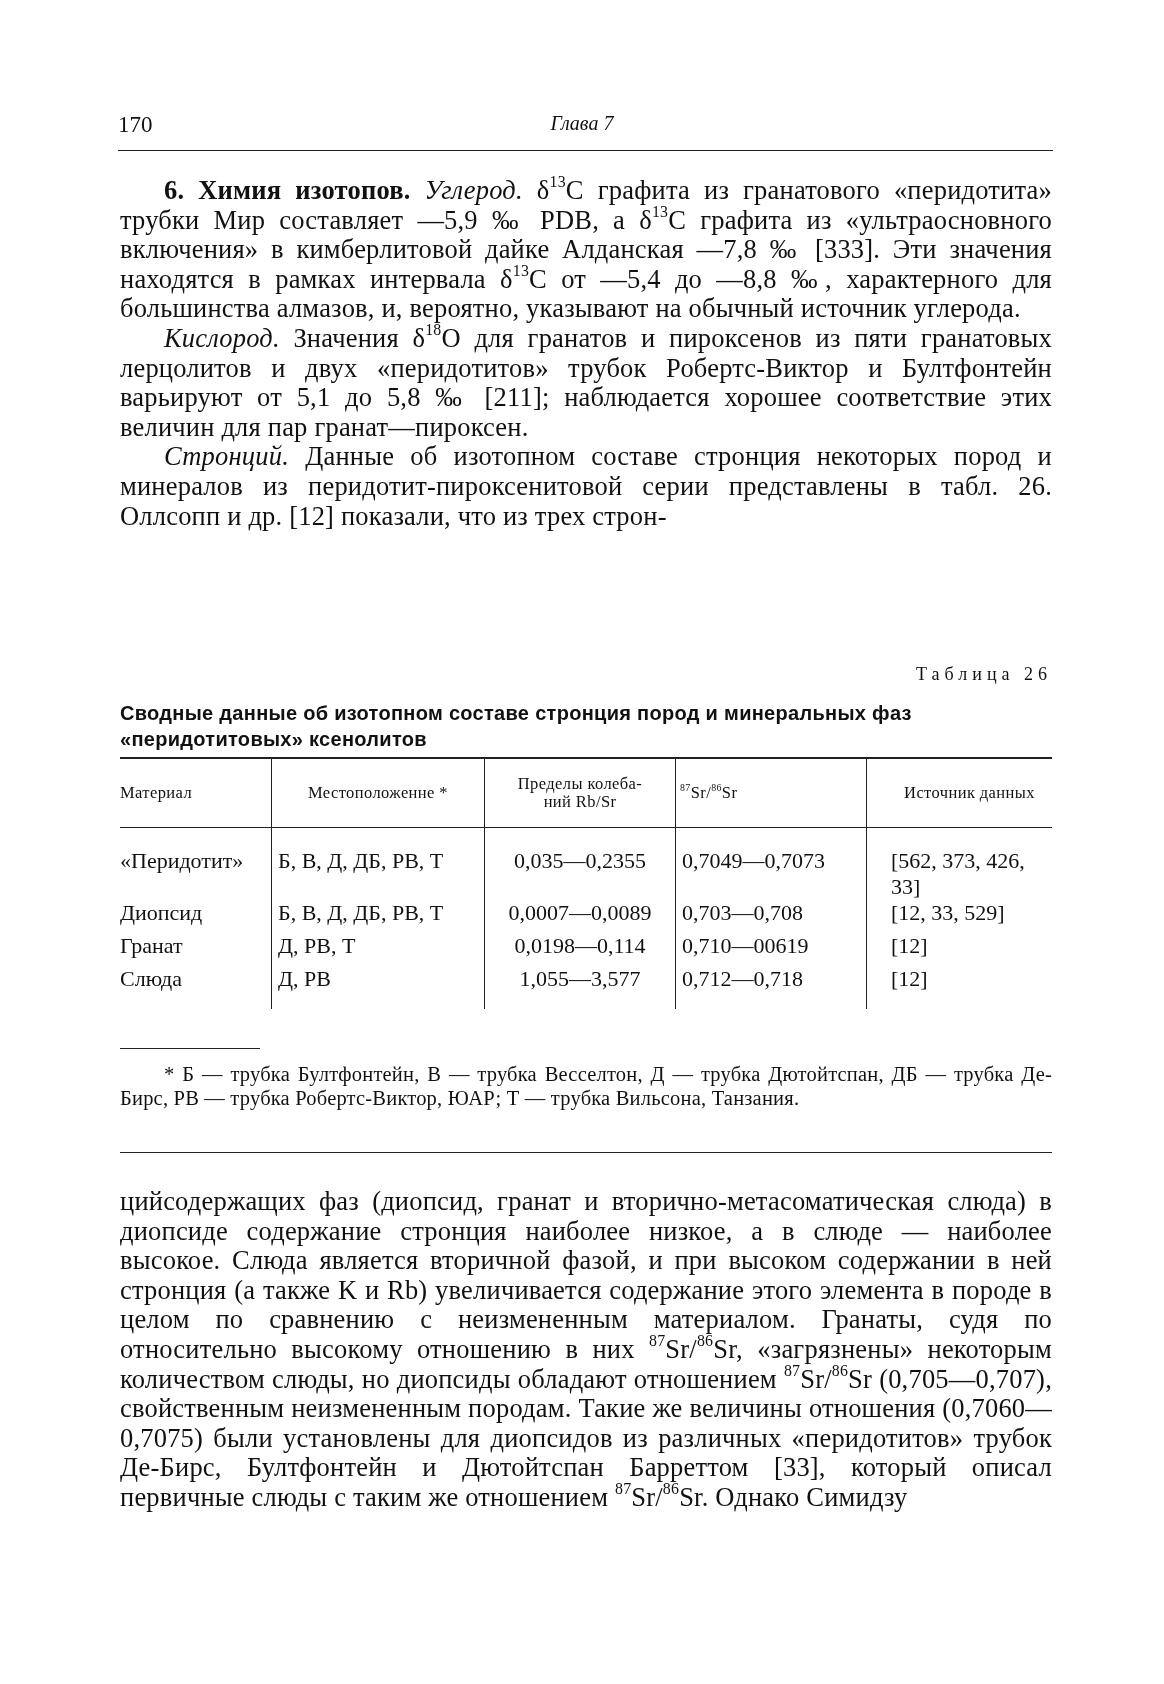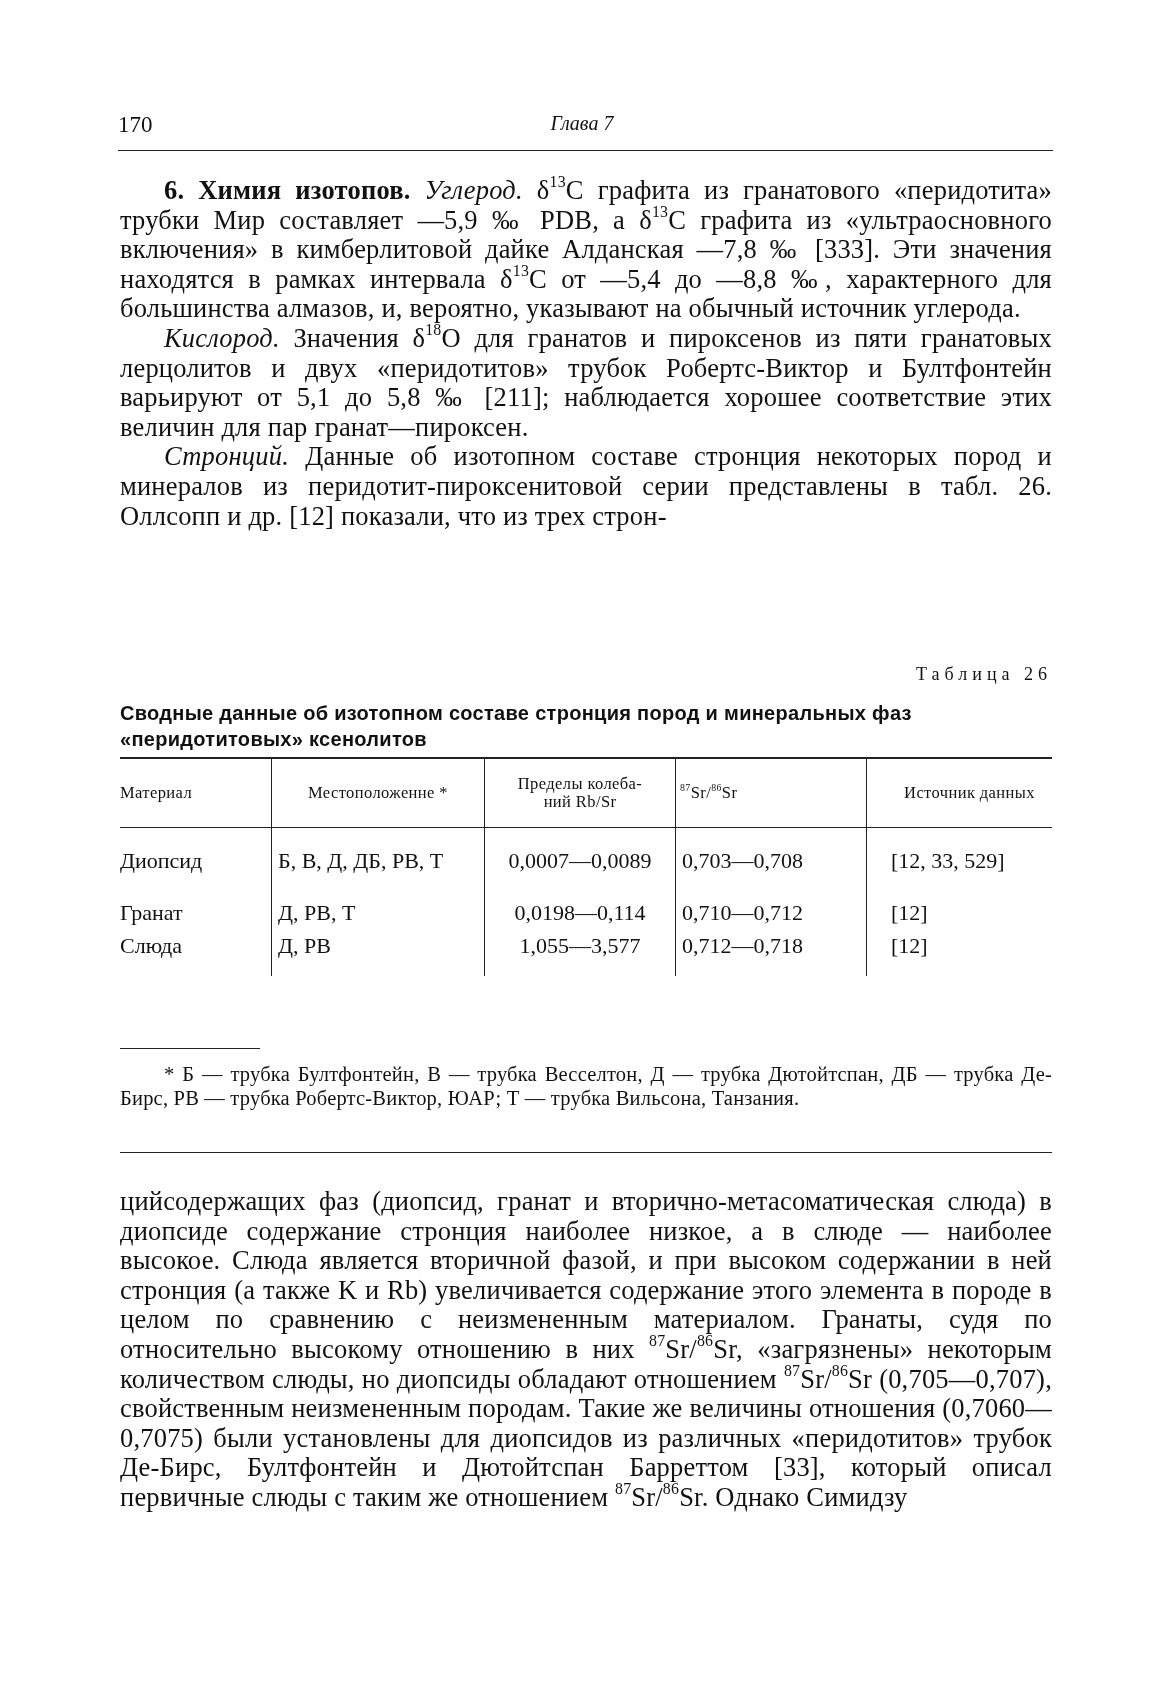--- a/index.html
+++ b/index.html
@@ -82,31 +82,38 @@
         <th class="c3">
           <div>Пределы колеба-</div>
           <div>ний Rb/Sr</div>
         </th>
         <th class="c4"><sup>87</sup><span>Sr/</span><sup>86</sup><span>Sr</span></th>
         <th class="c5" style="text-align:center;">Источник данных</th>
       </tr>
     </thead>
     <tbody>
       <tr>
+        <td class="c1">«Перидотит»</td>
+        <td class="c2">Б, В, Д, ДБ, РВ, Т</td>
+        <td class="c3">0,035—0,2355</td>
+        <td class="c4">0,7049—0,7073</td>
+        <td class="c5">[562, 373, 426, 33]</td>
+      </tr>
+      <tr>
         <td class="c1">Диопсид</td>
         <td class="c2">Б, В, Д, ДБ, РВ, Т</td>
         <td class="c3">0,0007—0,0089</td>
         <td class="c4">0,703—0,708</td>
         <td class="c5">[12, 33, 529]</td>
       </tr>
       <tr>
         <td class="c1">Гранат</td>
         <td class="c2">Д, РВ, Т</td>
         <td class="c3">0,0198—0,114</td>
-        <td class="c4">0,710—0,712</td>
+        <td class="c4">0,710—00619</td>
         <td class="c5">[12]</td>
       </tr>
       <tr>
         <td class="c1">Слюда</td>
         <td class="c2">Д, РВ</td>
         <td class="c3">1,055—3,577</td>
         <td class="c4">0,712—0,718</td>
         <td class="c5">[12]</td>
       </tr>
     </tbody>

